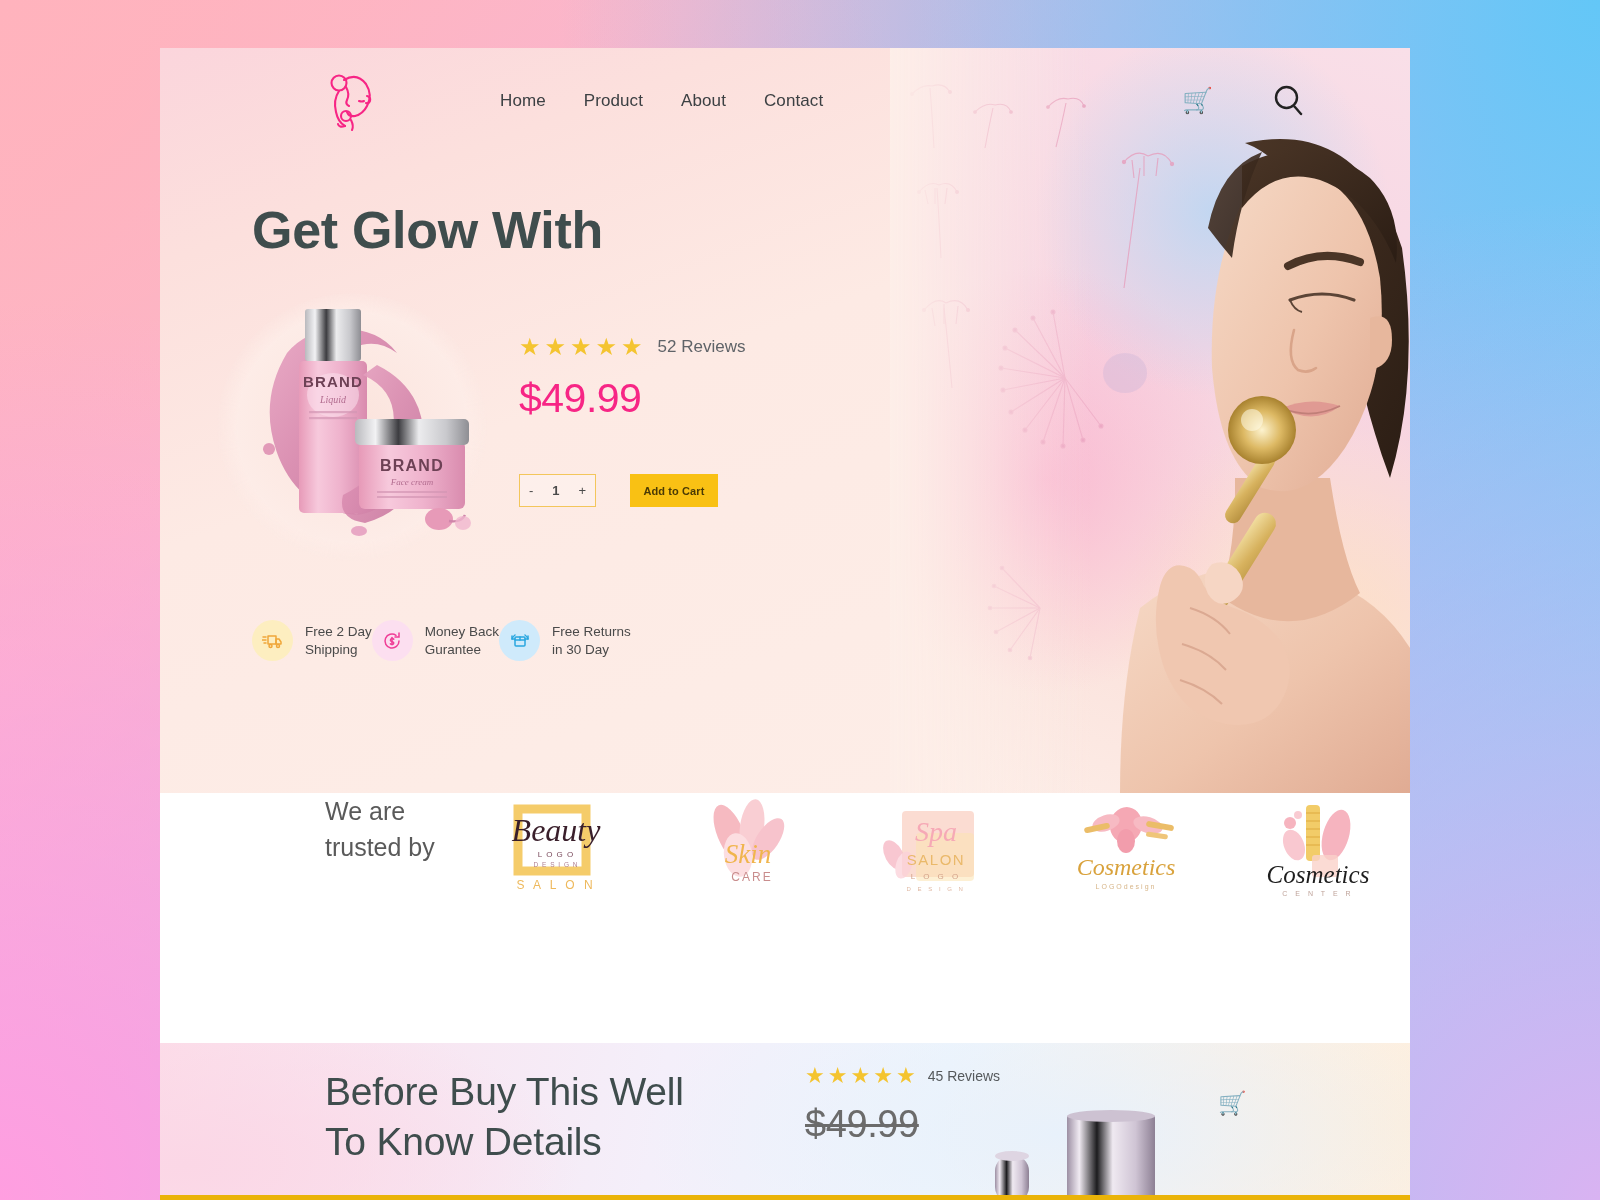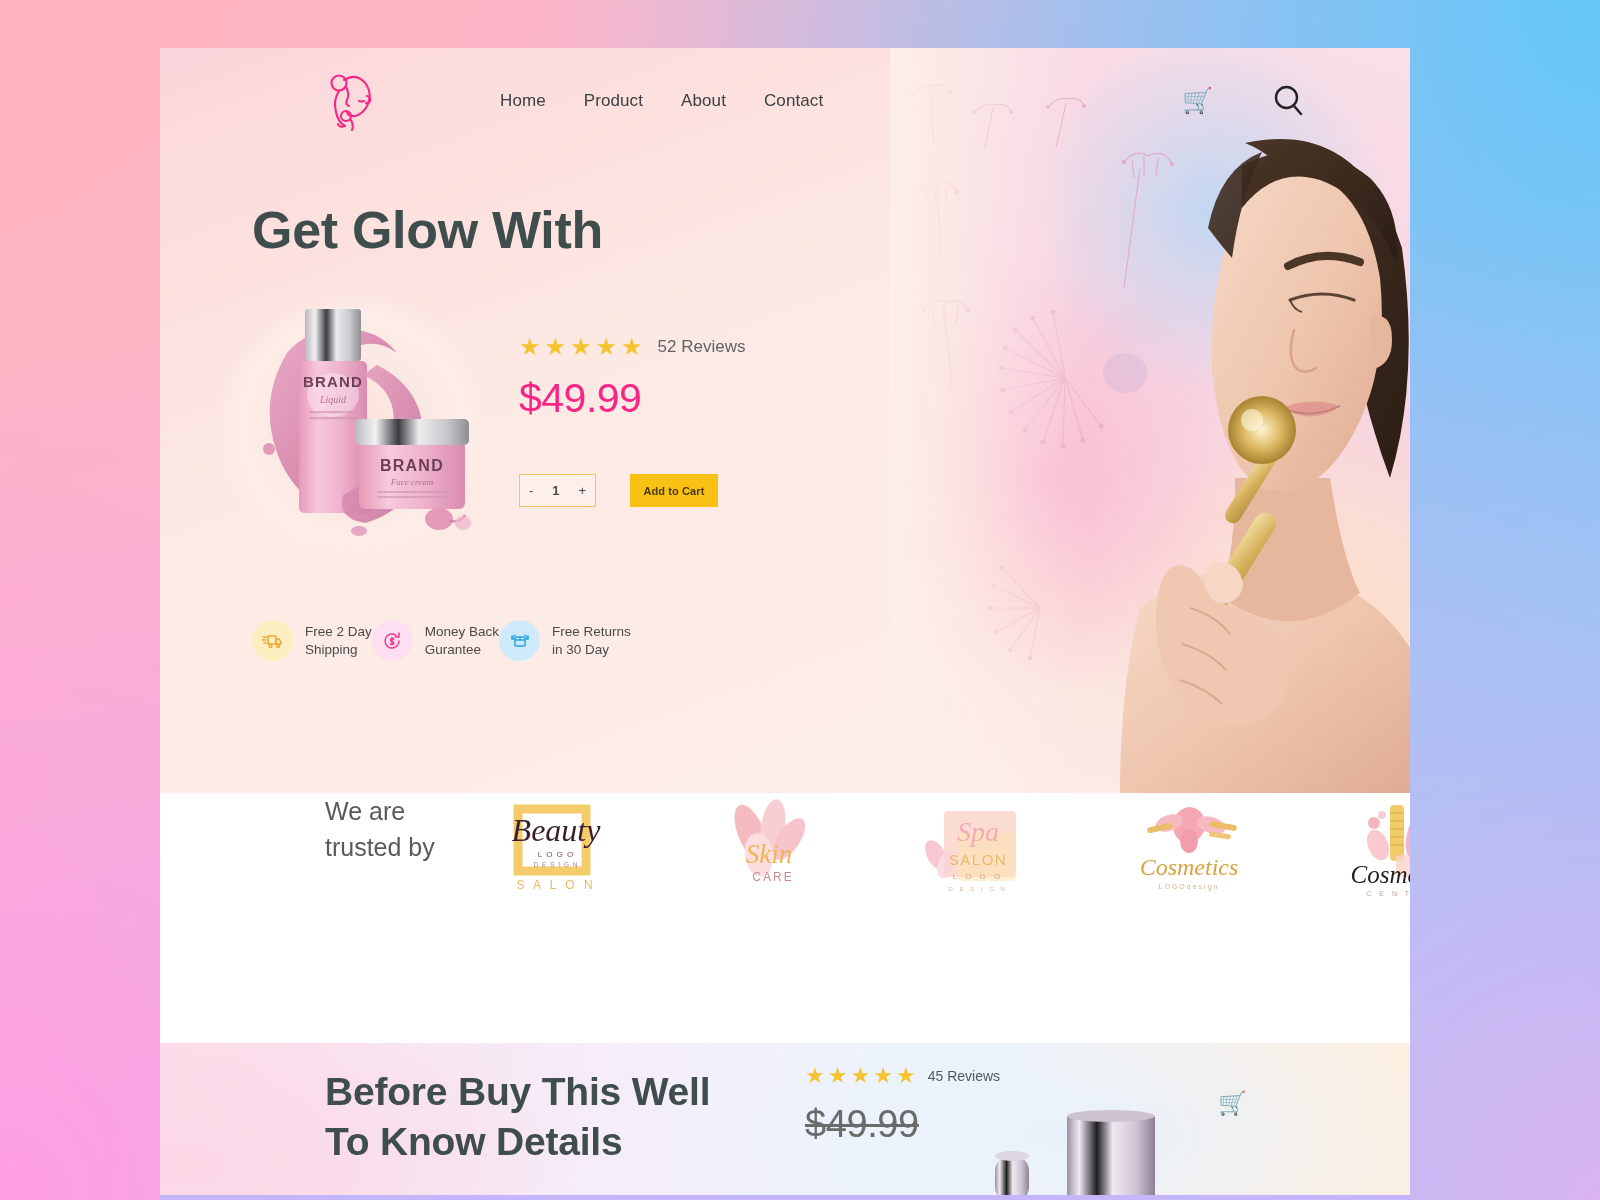--- a/index.html
+++ b/index.html
@@ -12,21 +12,21 @@
       radial-gradient(circle at 100% 100%, #d9b3f2 0%, rgba(217,179,242,0) 50%),
       radial-gradient(circle at 100% 0%, #63c7f7 0%, rgba(99,199,247,0) 52%),
       radial-gradient(circle at 0% 0%, #ffb3bd 0%, rgba(255,179,189,0) 55%),
       linear-gradient(135deg,#ffb6c4 0%,#f7b9d8 25%,#cdb7ef 55%,#8fd0f5 80%,#7ec8f5 100%);
     position:relative;
   }
 
   
   #page{
     position:absolute; left:160px; top:48px; width:1250px; height:1152px;
-    background:#c4b5fd; overflow:hidden;
+    background:#eab308; overflow:hidden;
   }
 
   
   .hero{
     position:relative; height:745px; width:100%;
     background:linear-gradient(160deg,#fbd5dc 0%,#fce0dd 18%,#fdeae4 42%,#fdece6 70%,#fdeee8 100%);
     overflow:hidden;
   }
   .hero-photo{
     position:absolute; right:0; top:0; width:520px; height:745px;
@@ -103,36 +103,36 @@
   .feat-ico.pink { background:#fcdff0; }
   .feat-ico.blue { background:#cfeafb; }
   .feat-txt{ font-size:13.5px; line-height:1.33; color:#4a4a4a; }
 
   
   .trusted{
     position:relative; background:#fff; height:250px;
     display:flex; align-items:flex-start; padding-left:165px;
   }
   .trusted-label{ font-size:25px; line-height:1.45; color:#5a5a5a; width:150px; flex:none; }
-  .brands{ display:flex; align-items:center; gap:76px; margin-left:15px; }
+  .brands{ display:flex; align-items:center; gap:55px; margin-left:15px; }
   .brand{ width:135px; height:108px; position:relative; }
 
   
   .bottom{
     position:relative; height:152px;
     background:
       radial-gradient(ellipse 45% 150% at 2% 80%, #fbd7e6 0%, rgba(251,215,230,0) 70%),
       radial-gradient(ellipse 45% 140% at 72% 60%, #e8f1fb 0%, rgba(232,241,251,0) 75%),
       radial-gradient(ellipse 55% 160% at 100% 55%, #fdeedc 0%, rgba(253,238,220,0) 70%),
       linear-gradient(100deg,#fcdde9 0%,#f4effa 40%,#eef5fd 62%,#fdf1e4 100%);
     overflow:hidden;
   }
   h2.headline2{
     position:absolute; left:165px; top:24px;
-    font-size:39px; line-height:1.28; font-weight:700; color:#3f4d4d; letter-spacing:-.2px;
+    font-size:39px; line-height:1.28; font-weight:400; color:#3f4d4d; letter-spacing:-.2px;
   }
   .b-rating{ position:absolute; left:645px; top:22px; display:flex; align-items:center; gap:3px; }
   .b-rating .star{ color:#f4c430; font-size:22px; line-height:1; }
   .b-rev{ font-size:14px; color:#55595c; margin-left:9px; }
   .b-price{
     position:absolute; left:645px; top:60px;
     font-size:38px; color:#6b6b6b; text-decoration:line-through; letter-spacing:-.4px;
   }
   .b-bottles{ position:absolute; left:835px; top:60px; width:230px; height:100px; }
   .b-cart{ position:absolute; left:1058px; top:47px; font-size:23px; }

